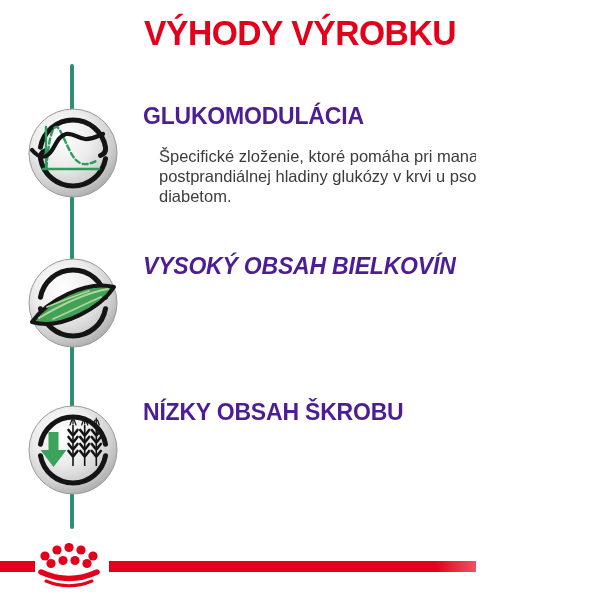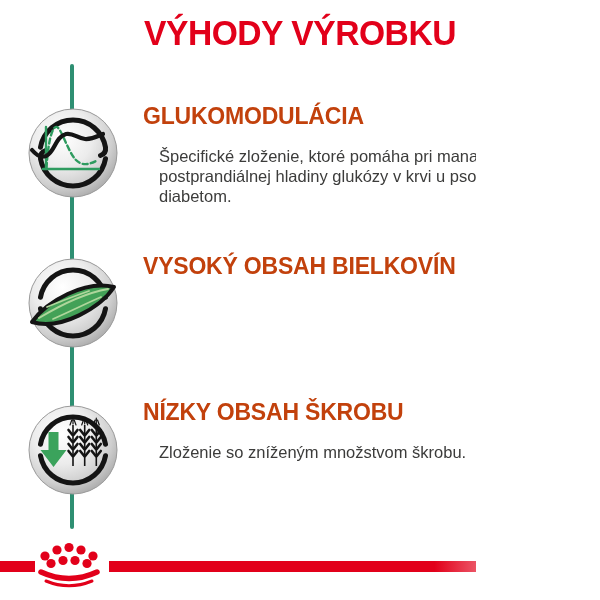--- a/index.html
+++ b/index.html
@@ -12,23 +12,23 @@
     font-size:35px; font-weight:bold; color:#E2001A; letter-spacing:-0.5px;
     transform:scaleX(.96); transform-origin:50% 0;
   }
   .timeline {
     position:absolute; left:70px; top:64px; width:4px; height:465px;
     background:#2E8F72; border-radius:2px;
   }
   .icon { position:absolute; left:27px; width:92px; height:92px; }
   .icon-1 { top:107px; } .icon-2 { top:257px; } .icon-3 { top:404px; }
   .section { position:absolute; left:143px; width:444px; }
-  .sec-1 { top:103px; } .sec-2 { top:253px; } .sec-3 { top:399px; }
+  .sec-1 { top:103px; } .sec-2 { top:253px;font-style:italic; } .sec-3 { top:399px; }
   .heading {
-    font-size:23px; font-weight:bold; color:#c2410c; margin:0 0 7px 0;
+    font-size:23px; font-weight:bold; color:#4c1d95; margin:0 0 7px 0;
     letter-spacing:-0.2px;
   }
   .body-text { font-size:16.5px; line-height:20px; color:#3C3C3B; margin:16px; }
   .stripe-left {
     position:absolute; top:561px; left:0; width:35px; height:11px; background:#E2001A;
   }
   .stripe-right {
     position:absolute; top:561px; left:109px; width:452px; height:11px;
     background:linear-gradient(to right, #E2001A 0%, #E2001A 72%, rgba(226,0,26,0) 100%);
   }
@@ -118,21 +118,20 @@
     <h2 class="heading">GLUKOMODULÁCIA</h2>
     <p class="body-text">Špecifické zloženie, ktoré pomáha pri manažmente postprandiálnej hladiny glukózy v krvi u psov s diabetom.</p>
   </div>
 
   <div class="section sec-2">
     <h2 class="heading">VYSOKÝ OBSAH BIELKOVÍN</h2>
   </div>
 
   <div class="section sec-3">
     <h2 class="heading">NÍZKY OBSAH ŠKROBU</h2>
-    <p class="body-text">Zloženie so zníženým množstvom škrobu.</p>
   </div>
 
   <div class="stripe-left"></div>
   <div class="stripe-right"></div>
 
   <svg class="crown" viewBox="0 0 70 52" aria-hidden="true">
     <g fill="#E2001A">
       <circle cx="9" cy="14" r="4.6"></circle>
       <circle cx="21" cy="8" r="4.6"></circle>
       <circle cx="33" cy="5.5" r="4.6"></circle>

